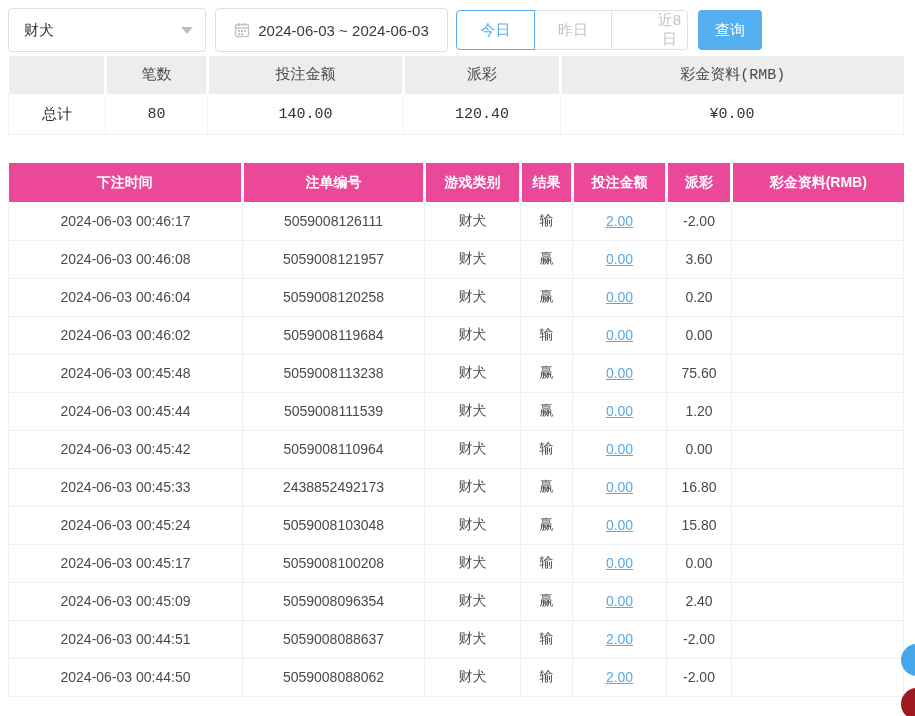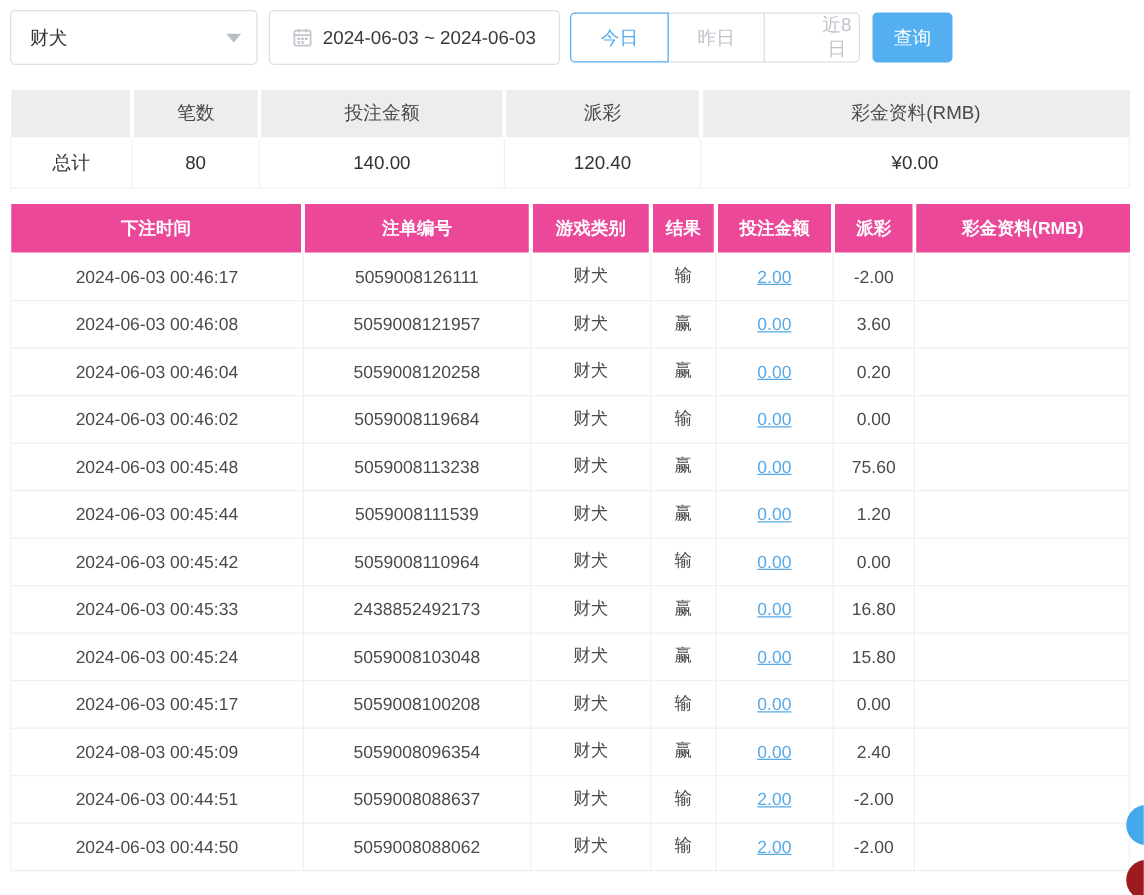--- a/index.html
+++ b/index.html
@@ -65,21 +65,21 @@
     border: none; border-radius: 4px;
     font-size: 15px; cursor: pointer;
     font-family: inherit;
   }
 
   
   table { border-collapse: collapse; table-layout: fixed; width: 895px; }
   td, th { overflow: hidden; white-space: nowrap; }
 
   
-  .summary-table { position: absolute; left: 8px; top: 72px; }
+  .summary-table { position: absolute; left: 8px; top: 56px; font-family: Liberation Mono, monospace; }
   .summary-table th {
     height: 38px; background: #ededed;
     font-size: 15px; font-weight: 400; color: #4a4a4a;
     text-align: center; border-right: 3px solid #fff;
   }
   .summary-table th:last-child { border-right: none; }
   .summary-table td {
     height: 40px; background: #fff;
     font-size: 15px; color: #333;
     text-align: center;
@@ -297,21 +297,21 @@
     <td>2024-06-03 00:45:17</td>
     <td>5059008100208</td>
     <td>财犬</td>
     <td>输</td>
     <td><span class="amount-link">0.00</span></td>
     <td>0.00</td>
     <td></td>
   </tr>
 
   <tr>
-    <td>2024-08-03 00:45:09</td>
+    <td>2024-06-03 00:45:09</td>
     <td>5059008096354</td>
     <td>财犬</td>
     <td>赢</td>
     <td><span class="amount-link">0.00</span></td>
     <td>2.40</td>
     <td></td>
   </tr>
 
   <tr>
     <td>2024-06-03 00:44:51</td>

